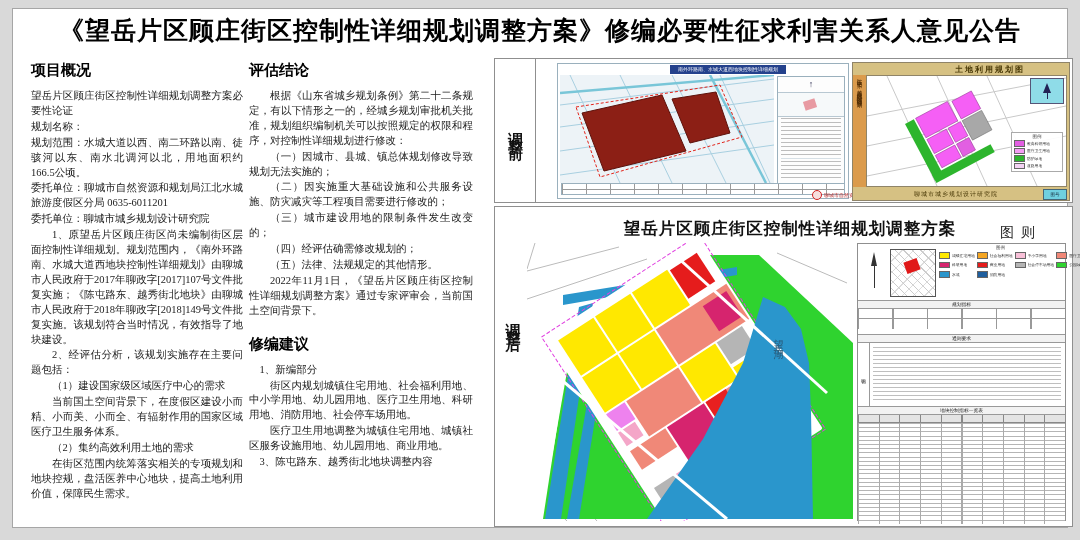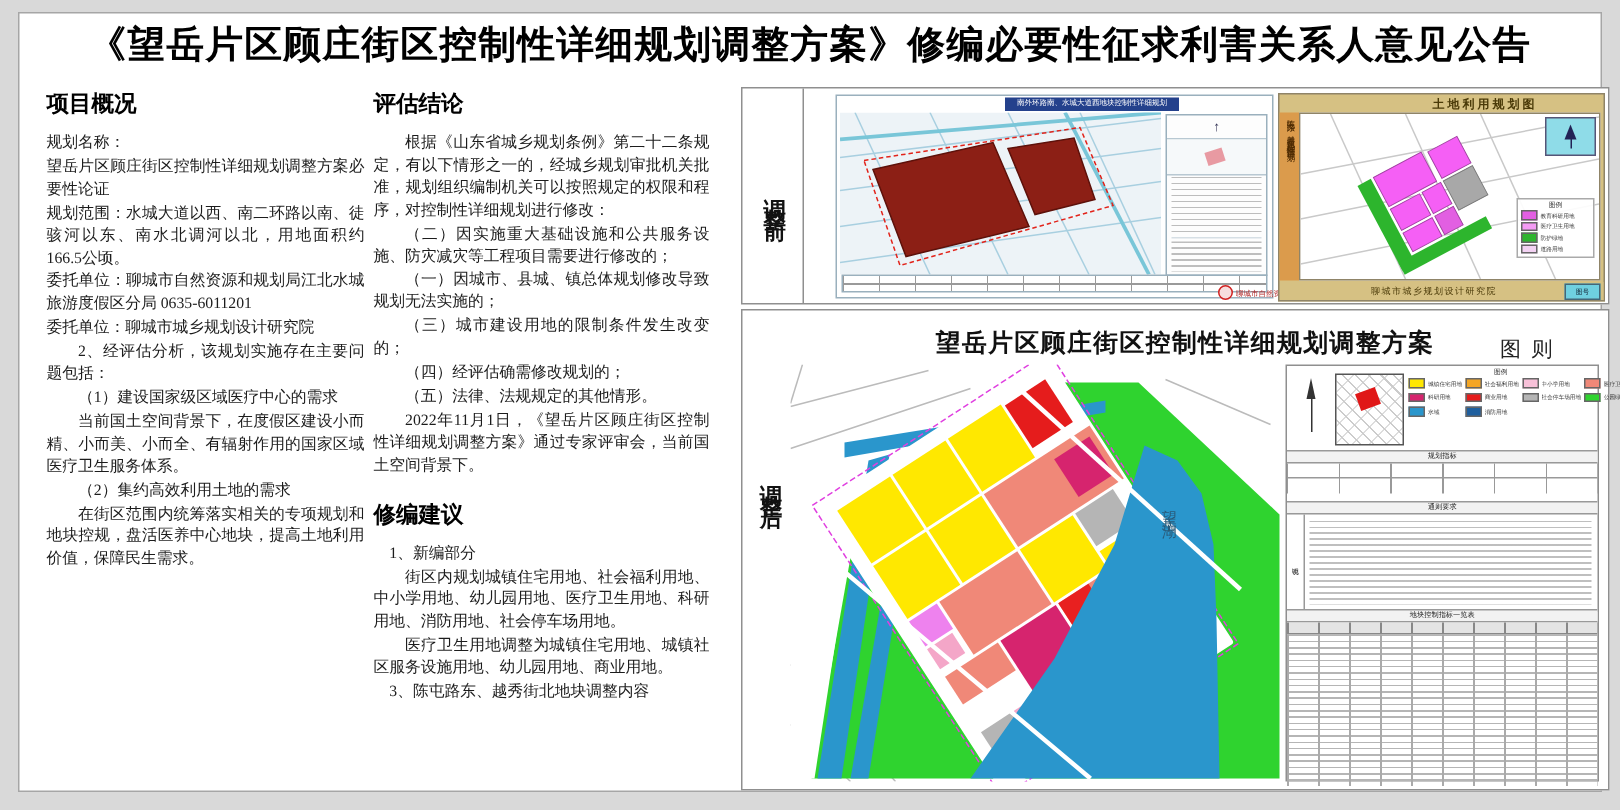--- a/index.html
+++ b/index.html
@@ -81,37 +81,38 @@
 </head>
 <body>
 
 <div id="canvas">
   <div class="sheet">
 
     <div class="main-title">《望岳片区顾庄街区控制性详细规划调整方案》修编必要性征求利害关系人意见公告</div>
 
     <div class="col" style="left:18px;width:212px;">
       <div class="h">项目概况</div>
+      <p class="p">望岳片区顾庄街区控制性详细规划调整方案必要性论证</p>
       <p class="p">规划名称：</p>
-      <p class="p">望岳片区顾庄街区控制性详细规划调整方案必要性论证</p>
       <p class="p">规划范围：水城大道以西、南二环路以南、徒骇河以东、南水北调河以北，用地面积约166.5公顷。</p>
       <p class="p">委托单位：聊城市自然资源和规划局江北水城旅游度假区分局 0635-6011201</p>
       <p class="p">委托单位：聊城市城乡规划设计研究院</p>
+      <p class="p ind">1、原望岳片区顾庄街区尚未编制街区层面控制性详细规划。规划范围内，《南外环路南、水城大道西地块控制性详细规划》由聊城市人民政府于2017年聊政字[2017]107号文件批复实施；《陈屯路东、越秀街北地块》由聊城市人民政府于2018年聊政字[2018]149号文件批复实施。该规划符合当时情况，有效指导了地块建设。</p>
       <p class="p ind">2、经评估分析，该规划实施存在主要问题包括：</p>
       <p class="p ind">（1）建设国家级区域医疗中心的需求</p>
       <p class="p ind">当前国土空间背景下，在度假区建设小而精、小而美、小而全、有辐射作用的国家区域医疗卫生服务体系。</p>
       <p class="p ind">（2）集约高效利用土地的需求</p>
       <p class="p ind">在街区范围内统筹落实相关的专项规划和地块控规，盘活医养中心地块，提高土地利用价值，保障民生需求。</p>
     </div>
 
     <div class="col" style="left:236px;width:224px;">
       <div class="h">评估结论</div>
       <p class="p ind">根据《山东省城乡规划条例》第二十二条规定，有以下情形之一的，经城乡规划审批机关批准，规划组织编制机关可以按照规定的权限和程序，对控制性详细规划进行修改：</p>
+      <p class="p ind">（一）因城市、县城、镇总体规划修改导致规划无法实施的；</p>
       <p class="p ind">（二）因实施重大基础设施和公共服务设施、防灾减灾等工程项目需要进行修改的；</p>
-      <p class="p ind">（一）因城市、县城、镇总体规划修改导致规划无法实施的；</p>
       <p class="p ind">（三）城市建设用地的限制条件发生改变的；</p>
       <p class="p ind">（四）经评估确需修改规划的；</p>
       <p class="p ind">（五）法律、法规规定的其他情形。</p>
       <p class="p ind">2022年11月1日，《望岳片区顾庄街区控制性详细规划调整方案》通过专家评审会，当前国土空间背景下。</p>
       <div class="h h2">修编建议</div>
       <p class="p ind1">1、新编部分</p>
       <p class="p ind">街区内规划城镇住宅用地、社会福利用地、中小学用地、幼儿园用地、医疗卫生用地、科研用地、消防用地、社会停车场用地。</p>
       <p class="p ind">医疗卫生用地调整为城镇住宅用地、城镇社区服务设施用地、幼儿园用地、商业用地。</p>
       <p class="p ind1">3、陈屯路东、越秀街北地块调整内容</p>
     </div>

